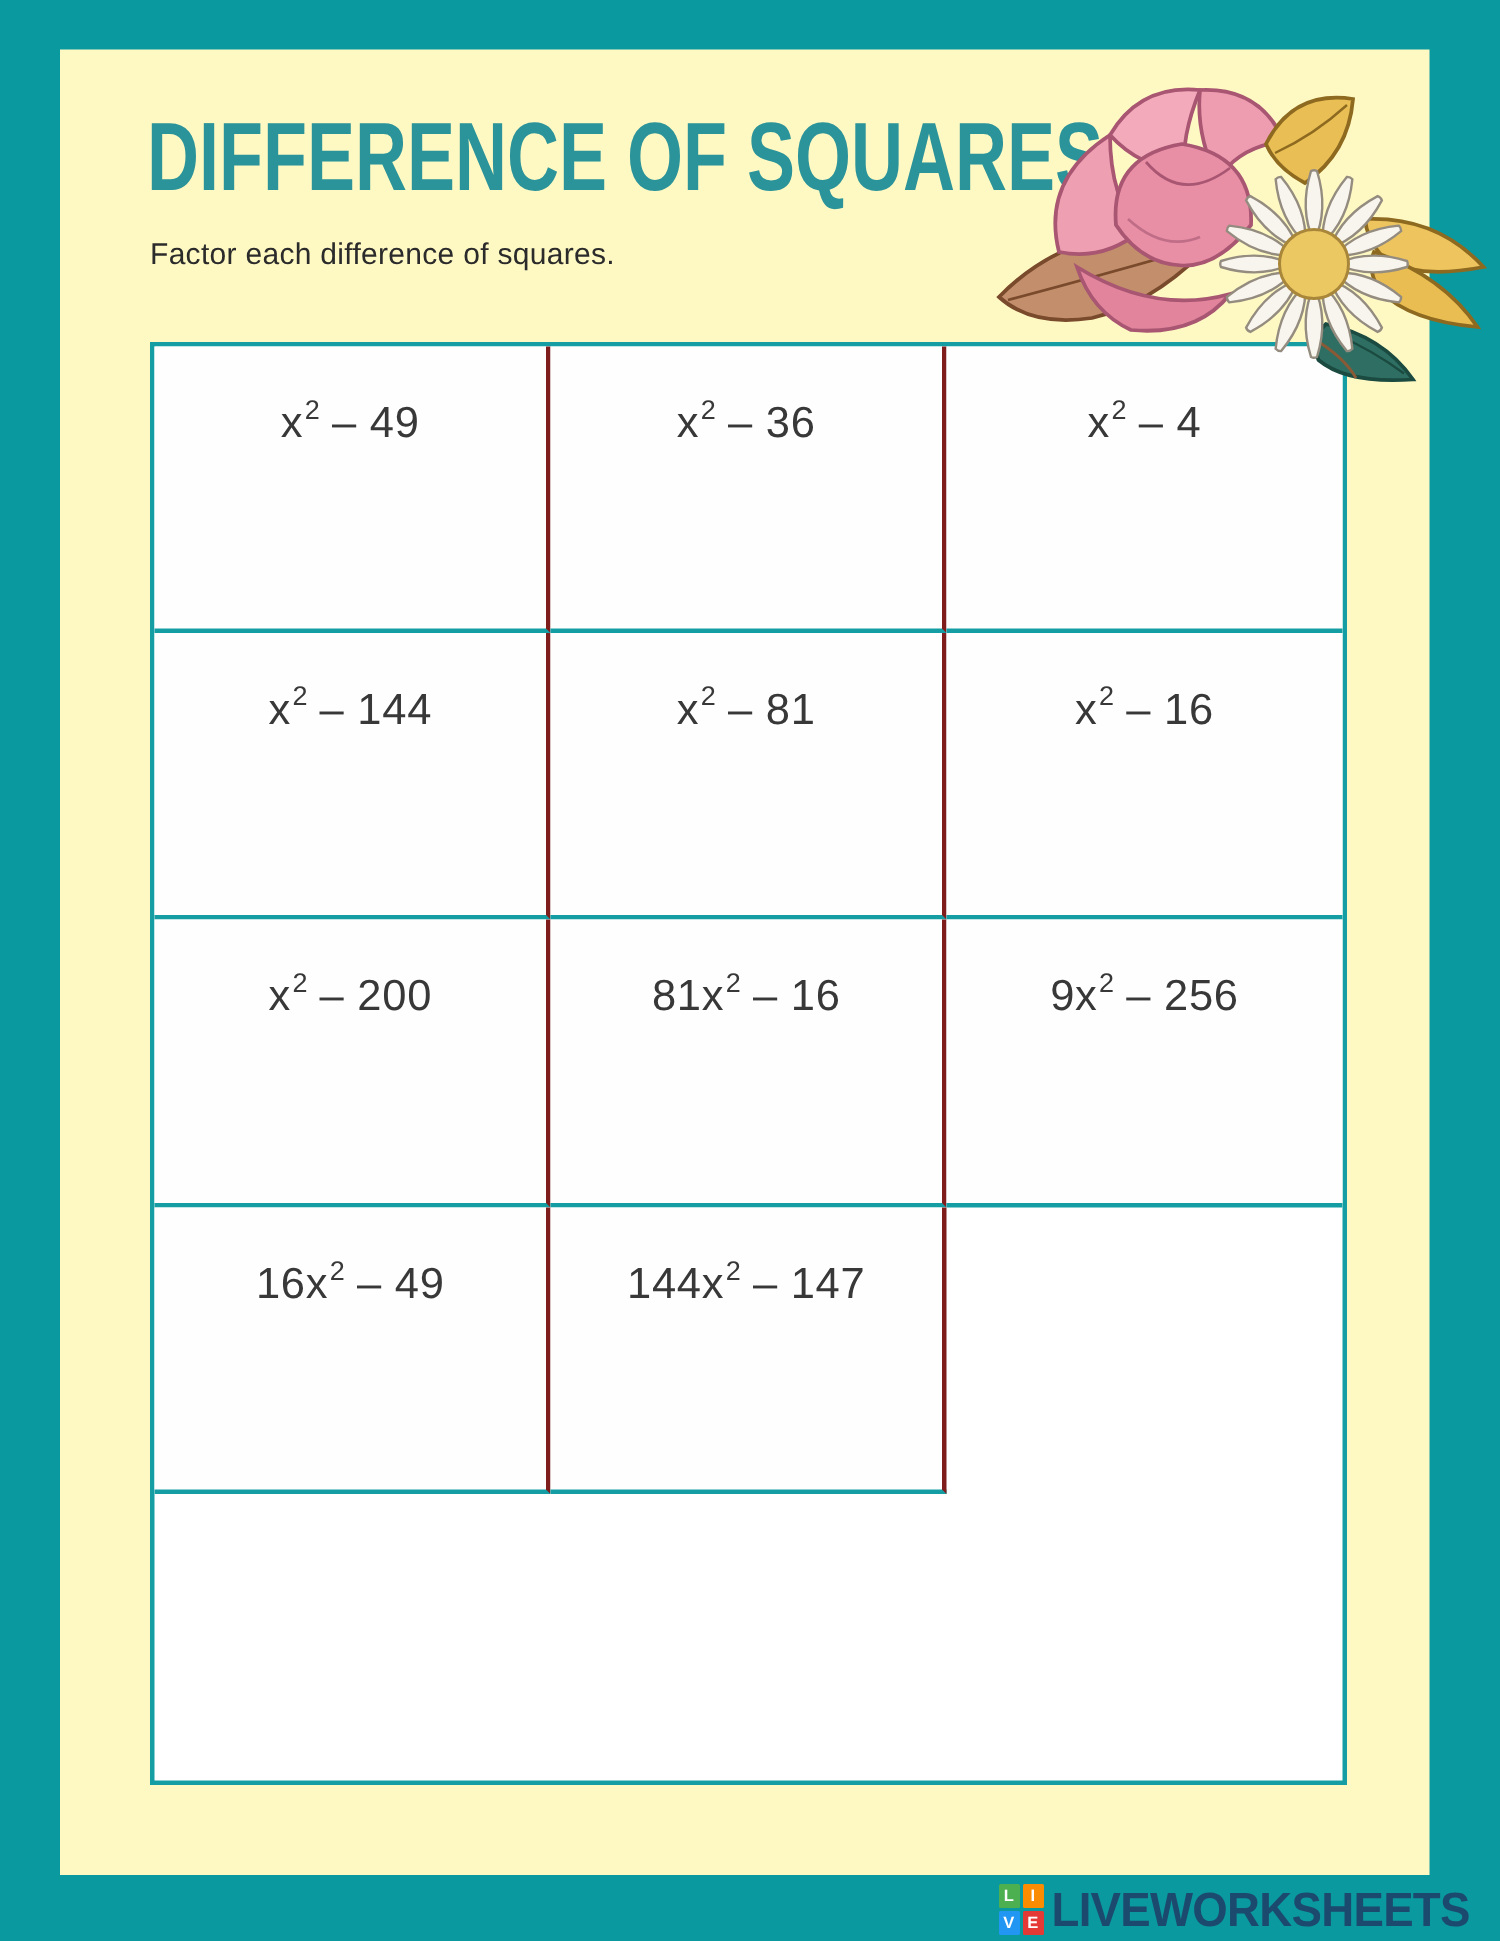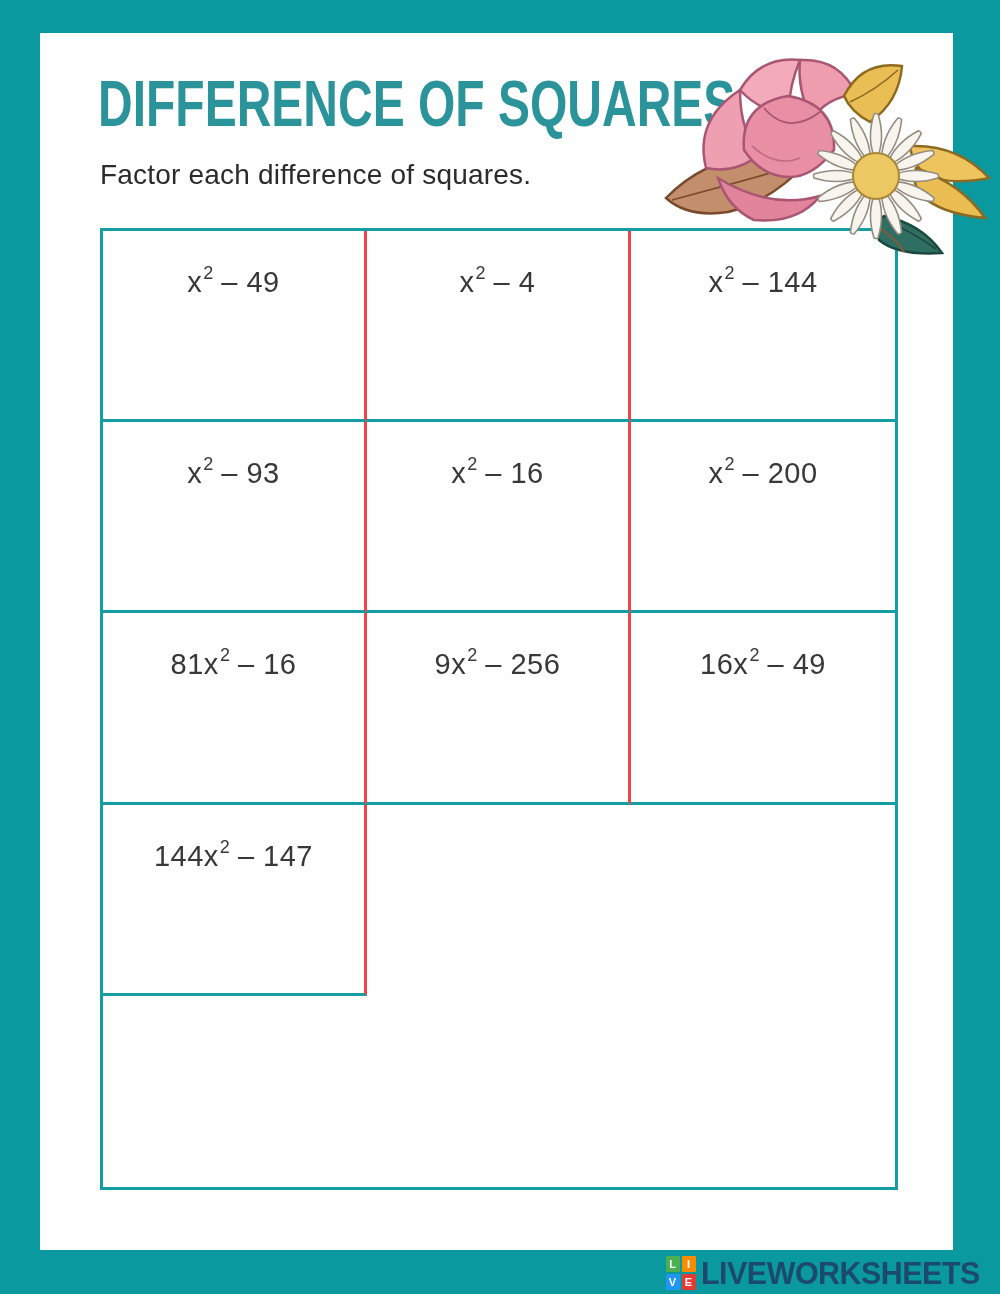--- a/index.html
+++ b/index.html
@@ -3,39 +3,39 @@
 <meta charset="utf-8">
 <style>
   html,body{margin:0;padding:0;}
   body{
     width:1000px;height:1294px;position:relative;overflow:hidden;
     background:#0a999e;
     font-family:"Liberation Sans", sans-serif;
   }
   .page{
     position:absolute;left:40px;top:33px;width:913px;height:1217px;
-    background:#ffffff;
+    background:#fef9c3;
   }
   .title{
     position:absolute;left:58px;top:34px;
     font-size:60px;font-weight:700;color:#2b939a;
     letter-spacing:0px;white-space:nowrap;
     transform:scaleX(0.80) scaleY(1.08);transform-origin:left top;
   }
   .subtitle{
     position:absolute;left:60px;top:126px;
-    font-size:28px;color:#2b2b2b;letter-spacing:0.2px;
+    font-size:20px;color:#2b2b2b;letter-spacing:0.2px;
   }
   .problems-table{
     position:absolute;left:60px;top:195px;width:798px;height:962px;
     display:grid;grid-template-columns:repeat(3,1fr);grid-template-rows:repeat(5,1fr);
     border:3px solid #149da3;box-sizing:border-box;background:#fff;
   }
   .cell{
-    border-right:3px solid #ef4444;border-bottom:3px solid #149da3;
+    border-right:3px solid #7f1d1d;border-bottom:3px solid #149da3;
     display:flex;justify-content:center;align-items:flex-start;
     padding-top:34px;box-sizing:border-box;background:#fefefe;
   }
   .cell:nth-child(3n){border-right:none;}
   .cell:nth-child(n+13){border-bottom:none;}
   .expr{
     font-size:29px;color:#383838;letter-spacing:0.5px;white-space:nowrap;
   }
   .expr sup{
     font-size:18px;position:relative;top:-2px;left:1px;
@@ -66,27 +66,30 @@
 
 <div class="page">
   <div class="title">DIFFERENCE OF SQUARES</div>
   <div class="subtitle">Factor each difference of squares.</div>
 
   <div class="problems-table">
     <div class="cell">
         <div class="expr"><span>x</span><sup>2</sup><span> – 49</span></div>
       </div>
     <div class="cell">
+        <div class="expr"><span>x</span><sup>2</sup><span> – 36</span></div>
+      </div>
+    <div class="cell">
         <div class="expr"><span>x</span><sup>2</sup><span> – 4</span></div>
       </div>
     <div class="cell">
         <div class="expr"><span>x</span><sup>2</sup><span> – 144</span></div>
       </div>
     <div class="cell">
-        <div class="expr"><span>x</span><sup>2</sup><span> – 93</span></div>
+        <div class="expr"><span>x</span><sup>2</sup><span> – 81</span></div>
       </div>
     <div class="cell">
         <div class="expr"><span>x</span><sup>2</sup><span> – 16</span></div>
       </div>
     <div class="cell">
         <div class="expr"><span>x</span><sup>2</sup><span> – 200</span></div>
       </div>
     <div class="cell">
         <div class="expr"><span>81x</span><sup>2</sup><span> – 16</span></div>
       </div>

